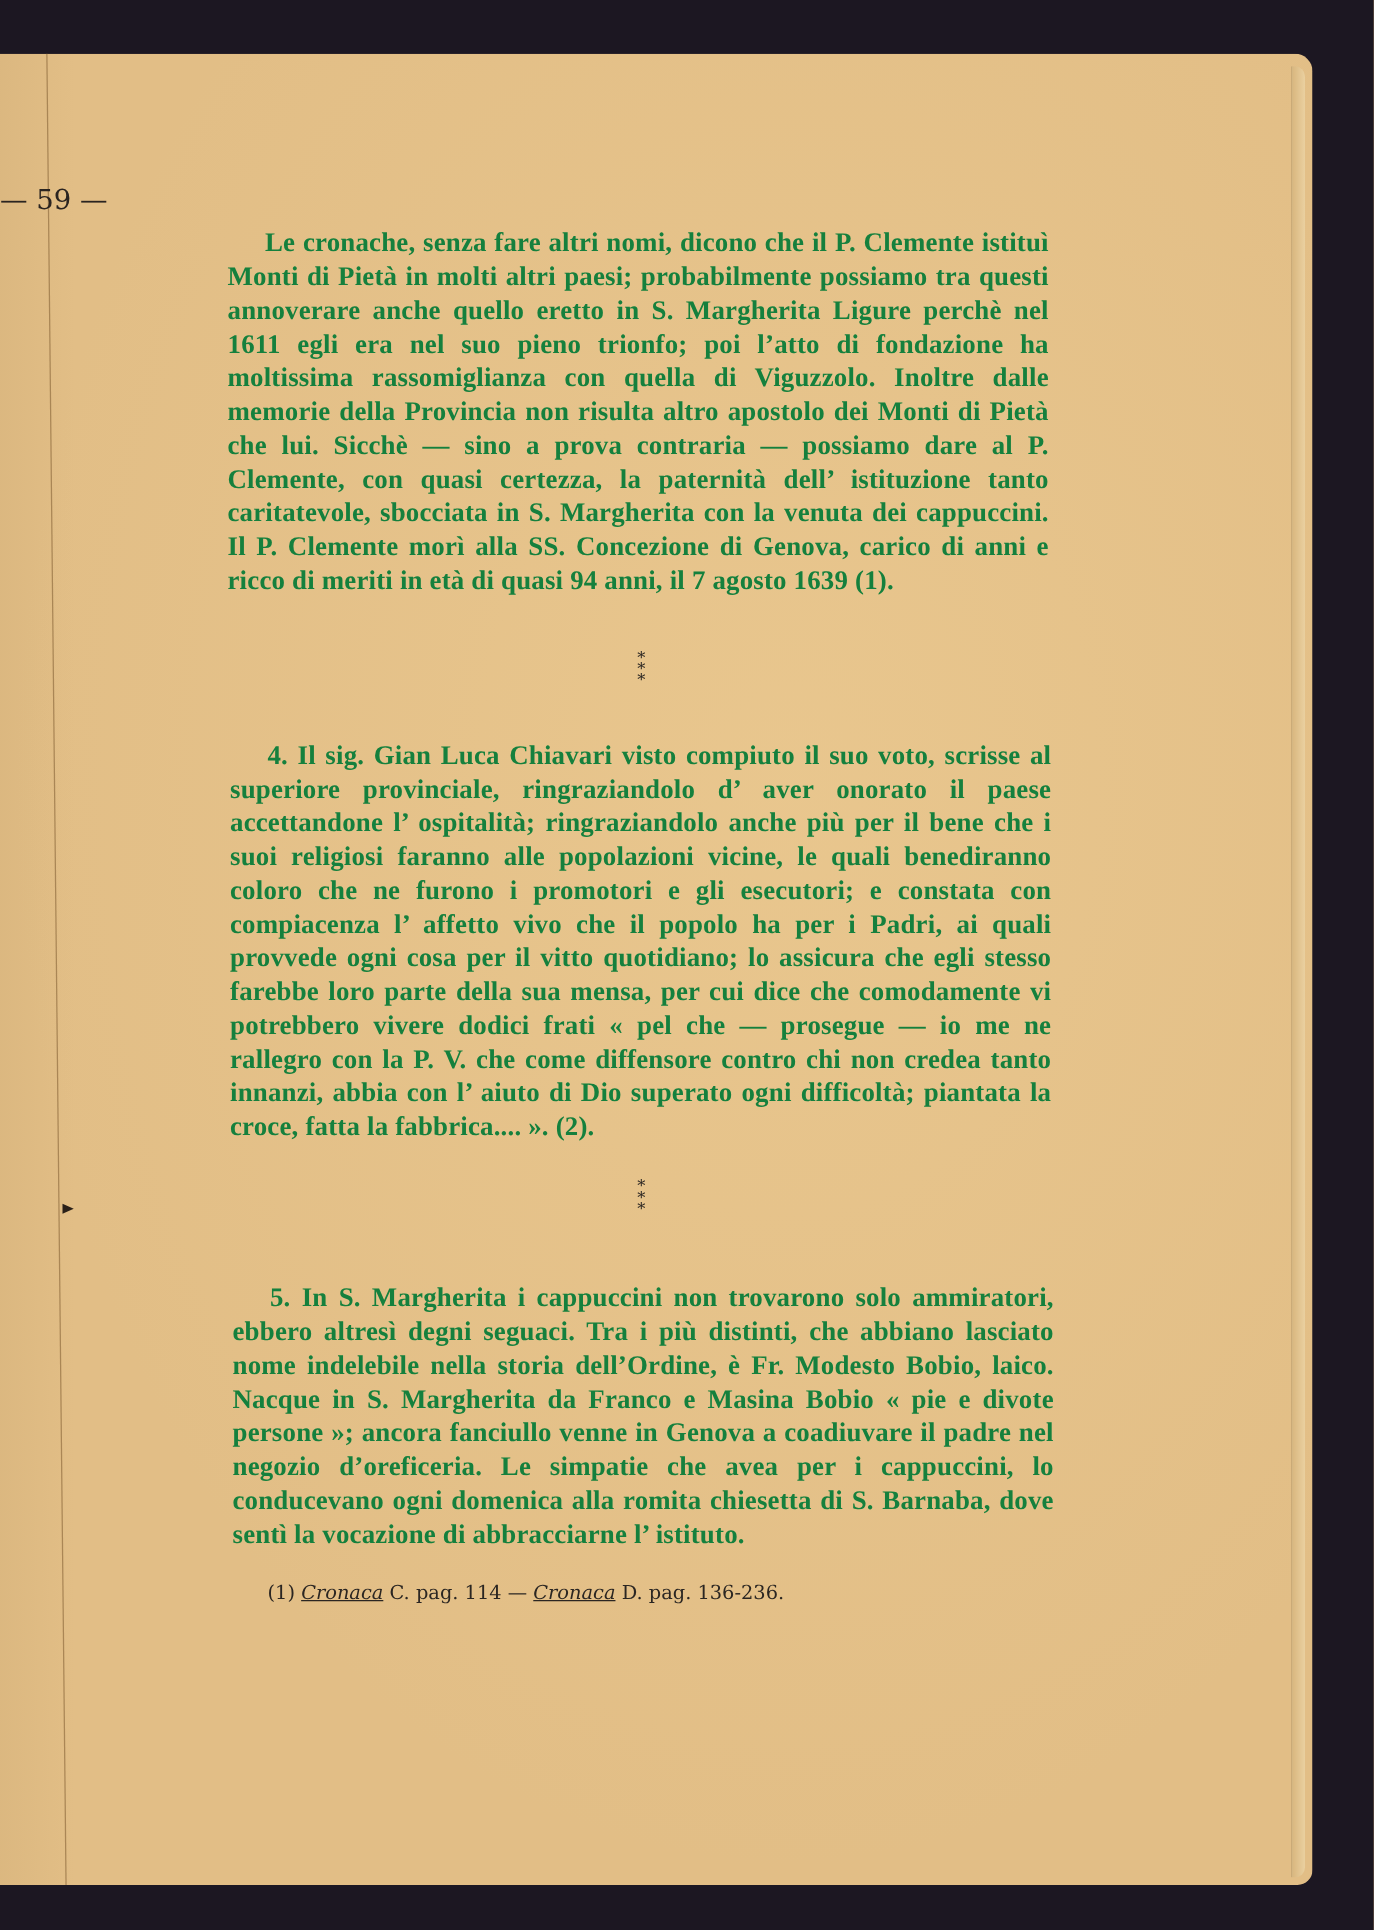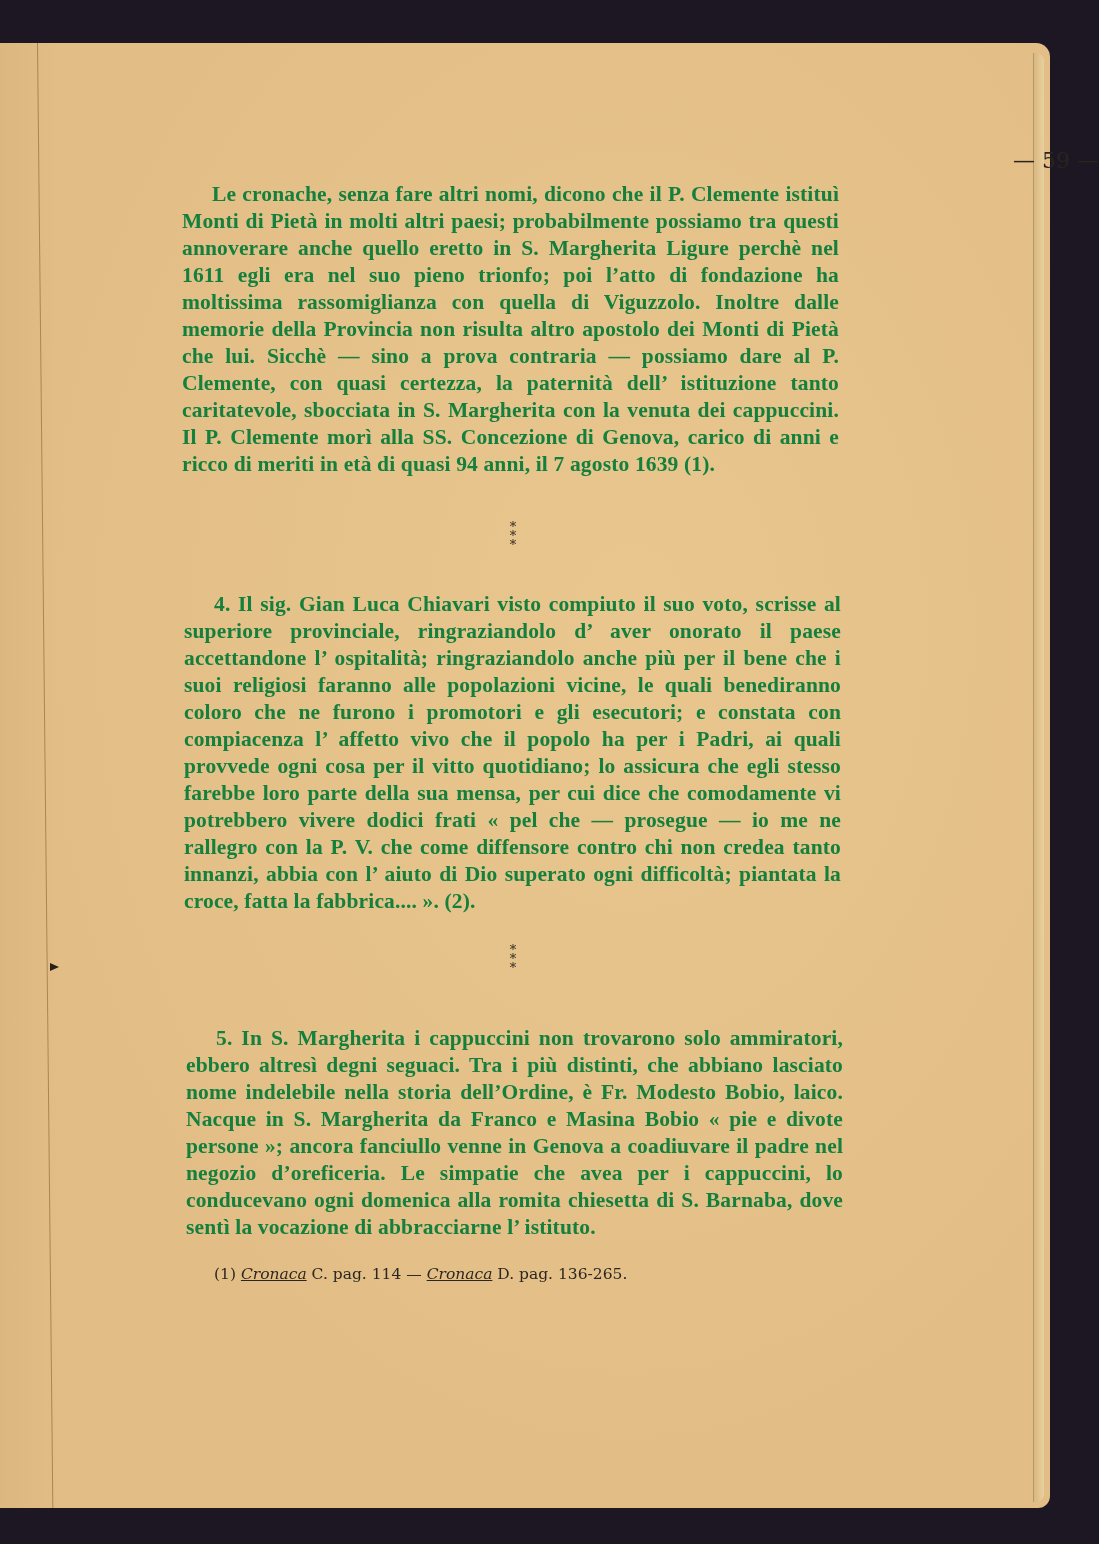--- a/index.html
+++ b/index.html
@@ -31,21 +31,21 @@
     transform: skewX(0.6deg); transform-origin: top left;
   }
   .margin-mark {
     position: absolute; left: 50px; top: 963px;
     width: 0; height: 0;
     border-top: 4px solid transparent; border-bottom: 4px solid transparent;
     border-left: 9px solid #2a2018;
   }
   .folio {
     position: absolute; top: 148px; left: 0; width: 1099px;
-    text-align: right;
+    text-align: left;
     font-size: 22px; color: #2a2420;
   }
   .text-block {
     position: absolute; left: 184px; width: 657px;
     color: #15803d;
     font-family: "Liberation Serif", "DejaVu Serif", serif;
     font-size: 21.5px; line-height: 27px;
     text-align: justify;
     letter-spacing: 0.15px;
     font-weight: bold;
@@ -100,15 +100,15 @@
   <div class="row2">* *</div>
 </div>
 
 <div class="text-block para5">
   <p>5. In S. Margherita i cappuccini non trovarono solo ammiratori, ebbero altresì degni seguaci. Tra i più distinti, che abbiano lasciato nome indelebile nella storia dell’Ordine, è Fr. Modesto Bobio, laico. Nacque in S. Margherita da Franco e Masina Bobio « pie e divote persone »; ancora fanciullo venne in Genova a coadiuvare il padre nel negozio d’oreficeria. Le simpatie che avea per i cappuccini, lo conducevano ogni domenica alla romita chiesetta di S. Barnaba, dove sentì la vocazione di abbracciarne l’ istituto.</p>
 </div>
 
 <div class="footnotes">
   <div>
     <span>(1)</span>
-    <i>Cronaca</i><span> C. pag. 114 — </span><i>Cronaca</i><span> D. pag. 136-265.</span>
+    <i>Cronaca</i><span> C. pag. 114 — </span><i>Cronaca</i><span> D. pag. 136-236.</span>
   </div>
 </div>
 
 </body></html>

